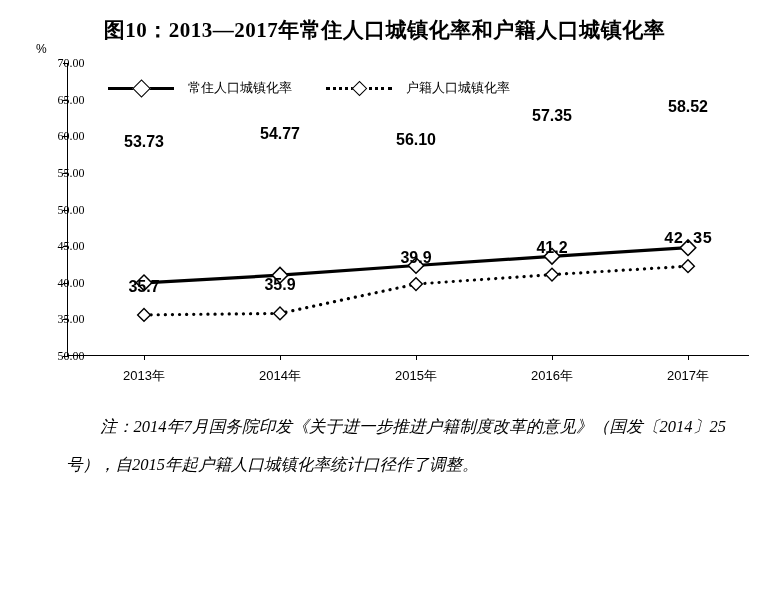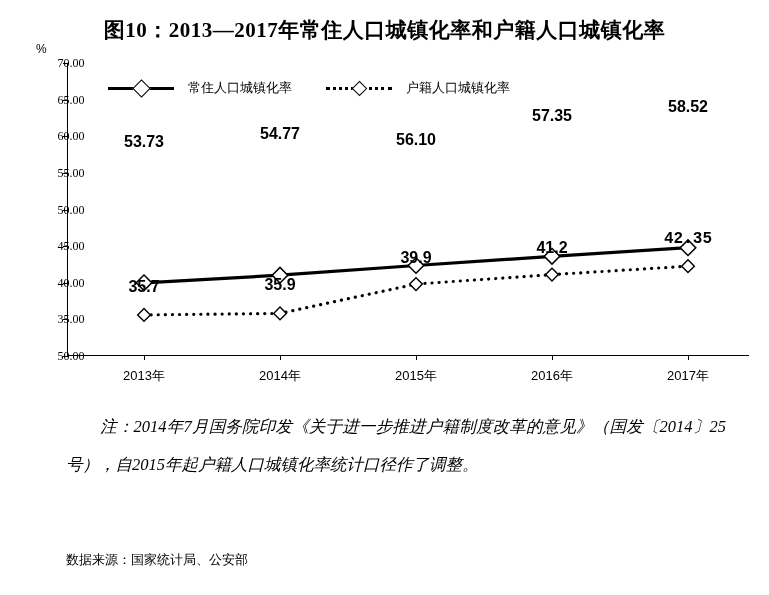--- a/index.html
+++ b/index.html
@@ -249,15 +249,14 @@
       <span class="legend-sample">
         <span class="lineseg dotted"></span>
         <span class="marker" style="width:9px;height:9px;left:28px;top:1px;"></span>
       </span>
       <span>户籍人口城镇化率</span>
     </div>
   </div>
 
   <div class="note"><span class="indent"></span><span>注：2014年7月国务院印发《关于进一步推进户籍制度改革的意见》（国发〔2014〕25号），自2015年起户籍人口城镇化率统计口径作了调整。</span></div>
 
-  <div class="source">数据来源：国家统计局、公安部</div>
 
 </div>
 
 </body></html>

